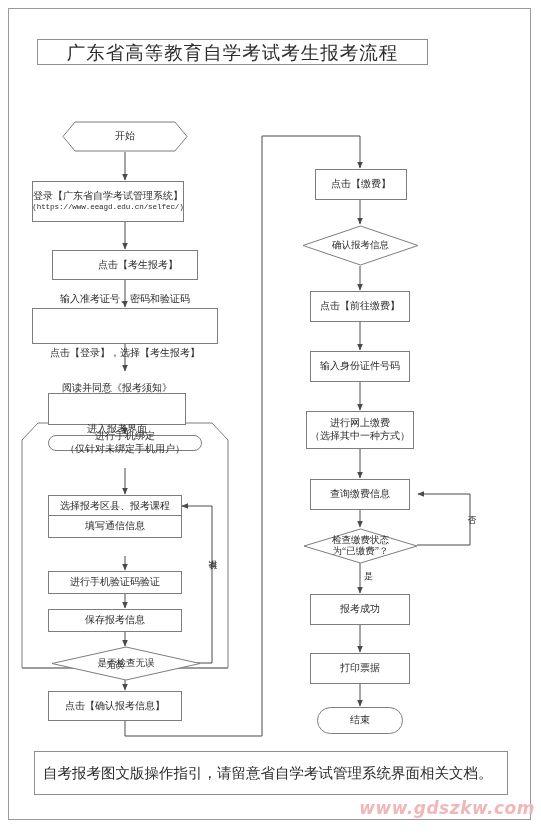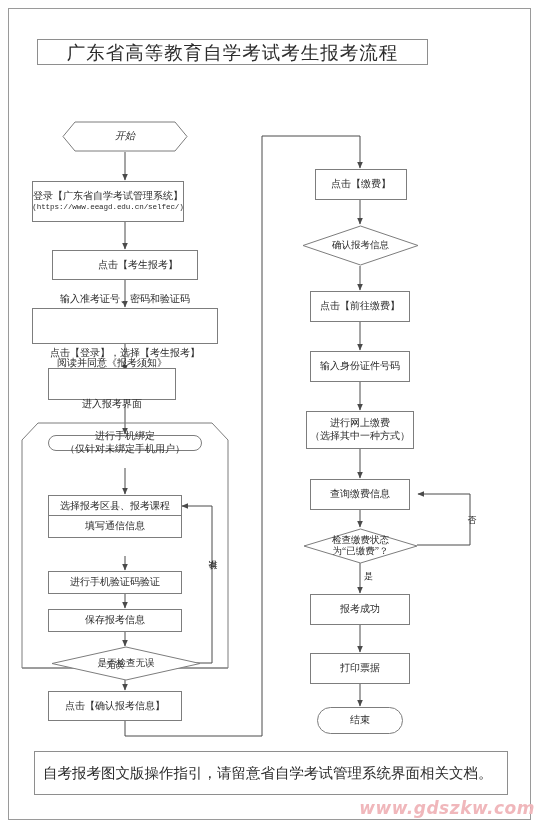--- a/index.html
+++ b/index.html
@@ -207,42 +207,42 @@
       <line x1="360" y1="563" x2="360" y2="593" marker-end="url(#arrow)" stroke="#4a4a4a"></line>
 
       <line x1="360" y1="625" x2="360" y2="652" marker-end="url(#arrow)" stroke="#4a4a4a"></line>
 
       <line x1="360" y1="684" x2="360" y2="706" marker-end="url(#arrow)" stroke="#4a4a4a"></line>
 
       <path d="M417,545 L470,545 L470,494 L418,494" marker-end="url(#arrow)" stroke="#4a4a4a"></path>
     </g>
   </svg>
 
-  <div class="node hex" style="left:62px; top:121px; width:126px; height:31px;font-style:italic;">
+  <div class="node hex" style="left:62px; top:121px; width:126px; height:31px;">
     <svg width="126" height="31" viewBox="0 0 126 31">
       <polygon points="13,1 113,1 125,15.5 113,30 13,30 1,15.5" fill="#ffffff" stroke="#7d7d7d" stroke-width="1"></polygon>
     </svg>
     <span>开始</span>
   </div>
 
   <div class="node rect" style="left:32px; top:181px; width:152px; height:41px; flex-direction:column;">
     <span class="l1">登录【广东省自学考试管理系统】</span>
     <span class="l2 mono">(https://www.eeagd.edu.cn/selfec/)</span>
   </div>
 
   <div class="node rect" style="left:52px; top:250px; width:146px; height:30px;padding-left:26px;">
     <span class="l1">点击【考生报考】</span>
   </div>
 
   <div class="node rect" style="left:32px; top:308px; width:186px; height:36px; flex-direction:column;gap:41px;">
     <span class="l1">输入准考证号、密码和验证码</span>
     <span class="l2">点击【登录】，选择【考生报考】</span>
   </div>
 
-  <div class="node rect" style="left:48px; top:368px; width:128px; height:32px; flex-direction:column;gap:28px;">
+  <div class="node rect" style="left:48px; top:393px; width:138px; height:32px; flex-direction:column;gap:28px;">
     <span class="l1">阅读并同意《报考须知》</span>
     <span class="l2">进入报考界面</span>
   </div>
 
   <div class="node rect" style="left:48px; top:435px; width:154px; height:16px; flex-direction:column;border-radius:13px;">
     <span class="l1">进行手机绑定</span>
     <span class="l2">（仅针对未绑定手机用户）</span>
   </div>
 
   <div class="node rect" style="left:48px; top:495px; width:134px; height:23px;">

